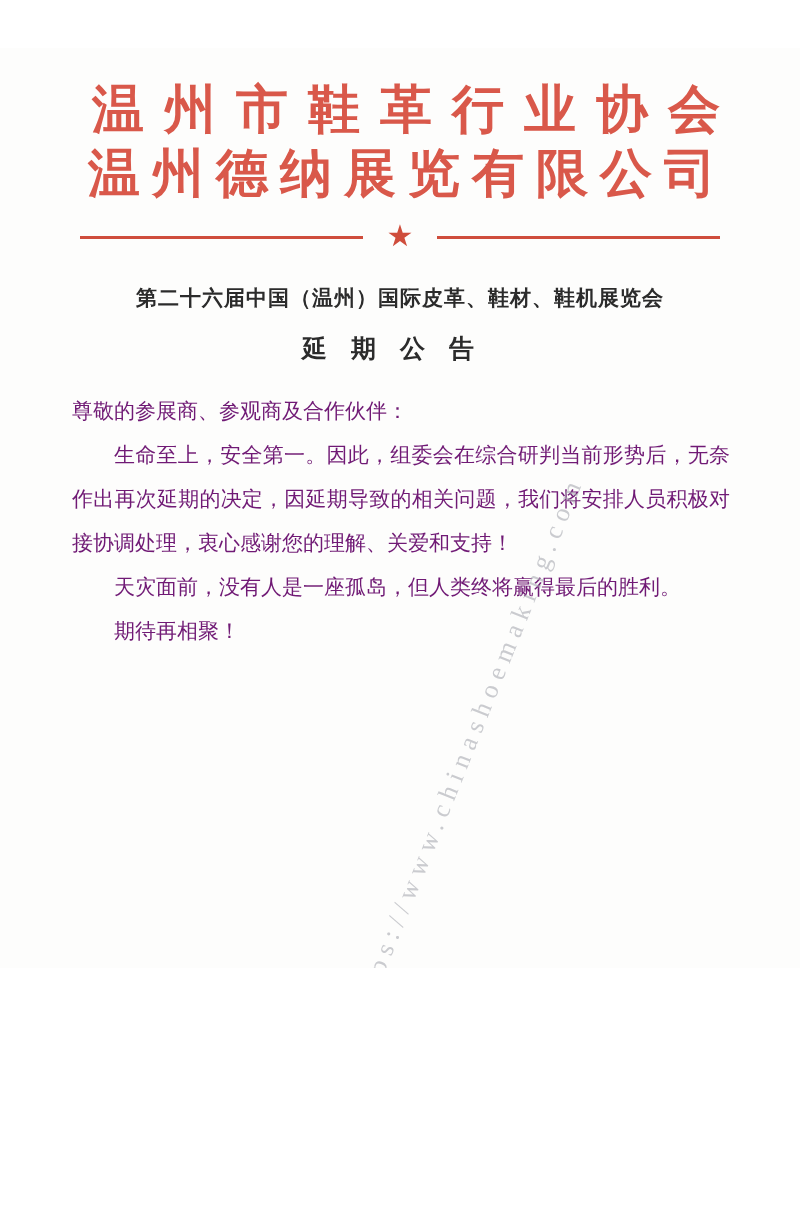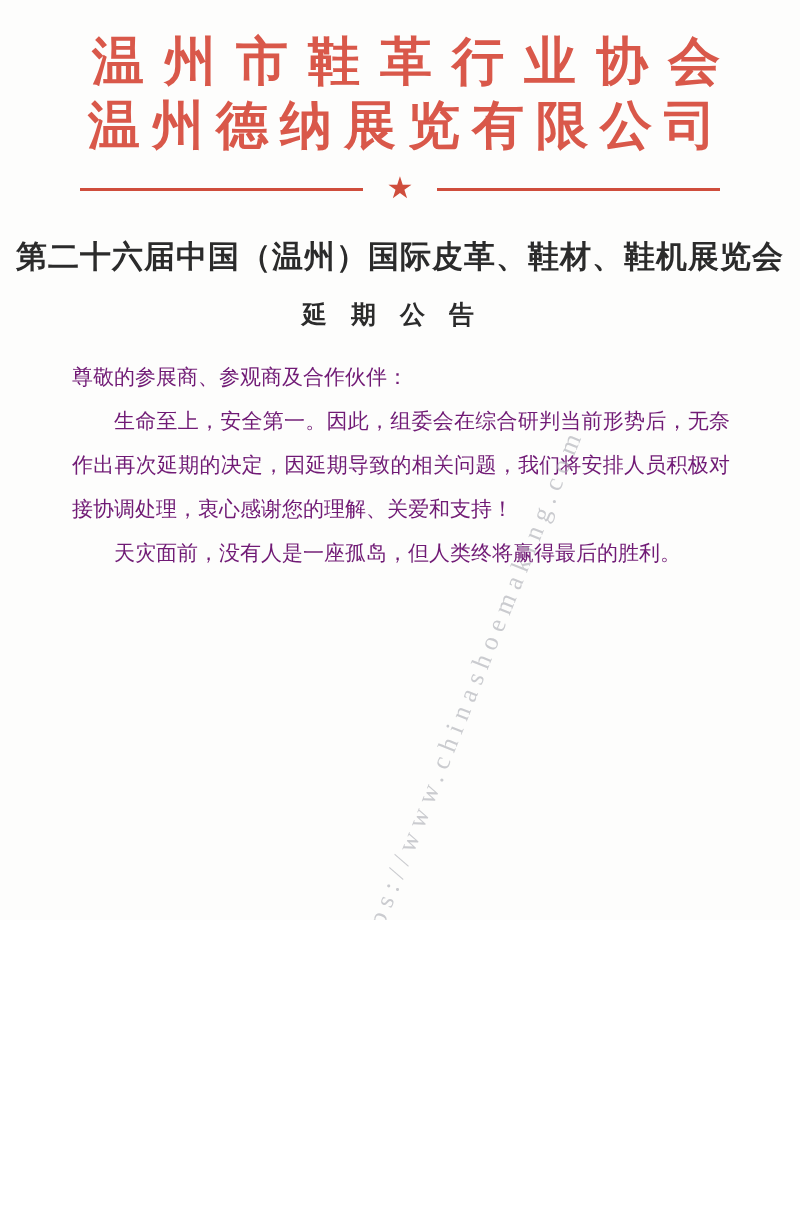--- a/index.html
+++ b/index.html
@@ -3,20 +3,21 @@
 <meta charset="utf-8">
 <style>
   html,body{margin:0;padding:0;background:#ffffff;}
   .page{
     position:relative;
     width:800px;height:920px;
     background:#fdfdfc;
     overflow:hidden;
     font-family:"Liberation Serif", serif;
     color:#333;
+    margin-top:48px;
   }
   
   .letterhead{padding-top:30px;}
   .lh-line{
     width:636px;margin:0 auto;
     font-size:52px;line-height:64px;font-weight:bold;
     color:#d9584a;text-align:center;white-space:nowrap;
   }
   .lh1{letter-spacing:20px;padding-left:20px;}
   .lh2{letter-spacing:12px;padding-left:12px;}
@@ -24,21 +25,21 @@
     width:640px;margin:16px auto 0;
     display:flex;align-items:center;
   }
   .divider .rule{flex:1;height:3px;background:#cf4d3c;}
   .divider .star{
     color:#cf4d3c;font-size:30px;line-height:1;
     margin:0 24px;transform:translateY(-1px);
   }
   
   .doc-title{margin-top:32px;text-align:center;color:#2b2b2b;font-weight:bold;}
-  .title-1{font-size:31px;letter-spacing:1px;}
+  .title-1{font-size:21px;letter-spacing:1px;}
   .title-2{font-size:25px;margin-top:20px;letter-spacing:24px;}
   
   .body{
     margin:24px 70px 0 72px;
     font-size:21px;line-height:44px;
     text-align:justify;color:#701a75;
   }
   .body p{margin:0;}
   .salutation{text-indent:0;}
   .para{text-indent:2em;}
@@ -78,20 +79,21 @@
 
   <div class="doc-title">
     <div class="title-1">第二十六届中国（温州）国际皮革、鞋材、鞋机展览会</div>
     <div class="title-2">延期公告</div>
   </div>
 
   <main class="body">
     <p class="salutation">尊敬的参展商、参观商及合作伙伴：</p>
     <p class="para">生命至上，安全第一。因此，组委会在综合研判当前形势后，无奈作出再次延期的决定，因延期导致的相关问题，我们将安排人员积极对接协调处理，衷心感谢您的理解、关爱和支持！</p>
     <p class="para">天灾面前，没有人是一座孤岛，但人类终将赢得最后的胜利。</p>
+    <p class="para">期待再相聚！</p>
   </main>
 
   <div class="signature">
     <div>温州市鞋革行业协会</div>
     <div>温州德纳展览有限公司</div>
     <div>2021 年 9 月 13 日</div>
   </div>
 
   <div class="watermark">来源网：https://www.chinashoemaking.com</div>
 

